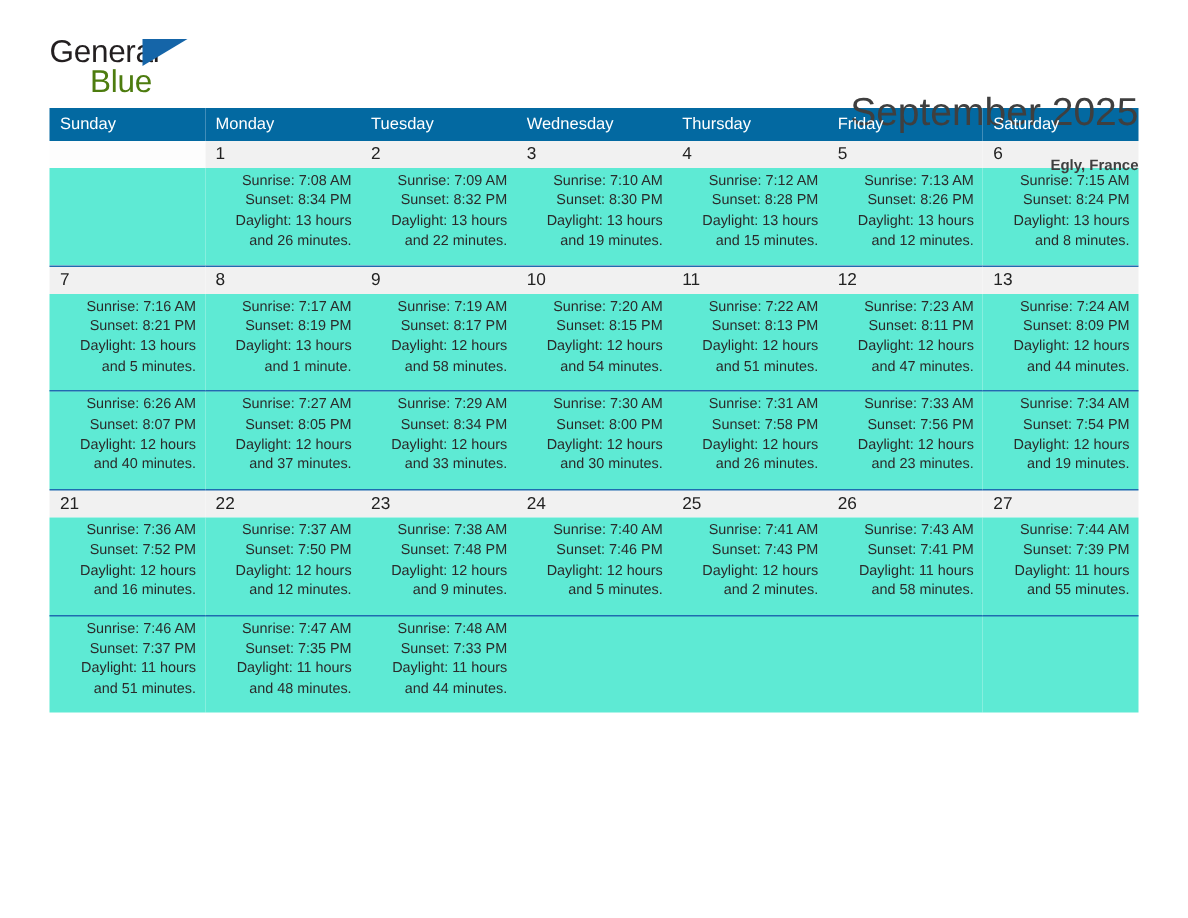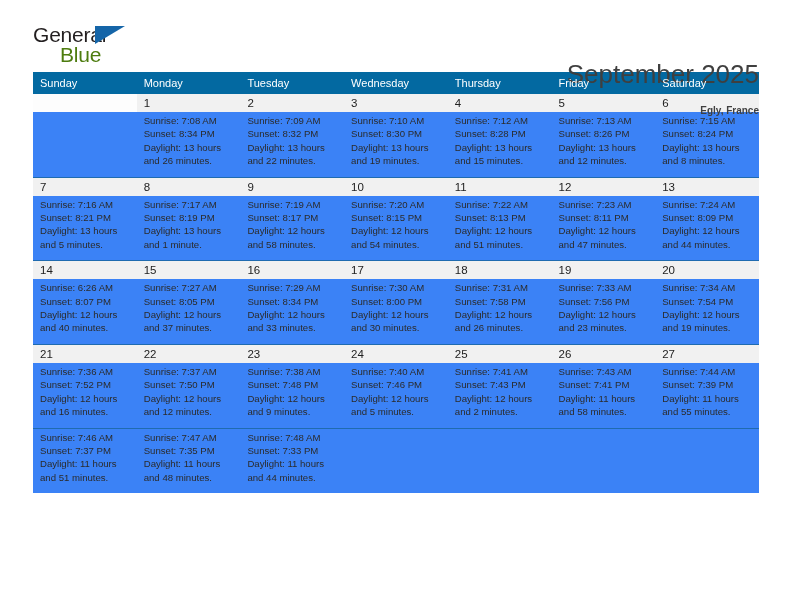--- a/index.html
+++ b/index.html
@@ -103,27 +103,28 @@
   .daynum-row td {
     background: #f1f1f1;
     font-size: 11.5px;
     color: #222222;
     padding: 3px 0 3px 7px;
     height: 17px;
     box-sizing: border-box;
     vertical-align: top;
   }
   .detail-row td {
-    background: #3b82f6;
+    background: #5eead4;
     font-size: 9.6px;
     line-height: 13.4px;
     color: #2b2b2b;
     padding: 2px 6px 9px 7px;
     vertical-align: top;
     box-sizing: border-box;
+    text-align: right;
   }
   .detail-row.with-rule td {
     border-bottom: 1.6px solid #1f6bb0;
   }
   .detail-row td .ln {
     display: block;
     white-space: nowrap;
   }
   .empty-cell {
     background: #fdfdfd !important;
@@ -256,29 +257,20 @@
             <span class="ln">Daylight: 12 hours</span>
             <span class="ln">and 47 minutes.</span>
           </td>
           <td>
             <span class="ln">Sunrise: 7:24 AM</span>
             <span class="ln">Sunset: 8:09 PM</span>
             <span class="ln">Daylight: 12 hours</span>
             <span class="ln">and 44 minutes.</span>
           </td>
         </tr>
-        <tr class="daynum-row">
-          <td>14</td>
-          <td>15</td>
-          <td>16</td>
-          <td>17</td>
-          <td>18</td>
-          <td>19</td>
-          <td>20</td>
-        </tr>
         <tr class="detail-row with-rule">
           <td>
             <span class="ln">Sunrise: 6:26 AM</span>
             <span class="ln">Sunset: 8:07 PM</span>
             <span class="ln">Daylight: 12 hours</span>
             <span class="ln">and 40 minutes.</span>
           </td>
           <td>
             <span class="ln">Sunrise: 7:27 AM</span>
             <span class="ln">Sunset: 8:05 PM</span>

